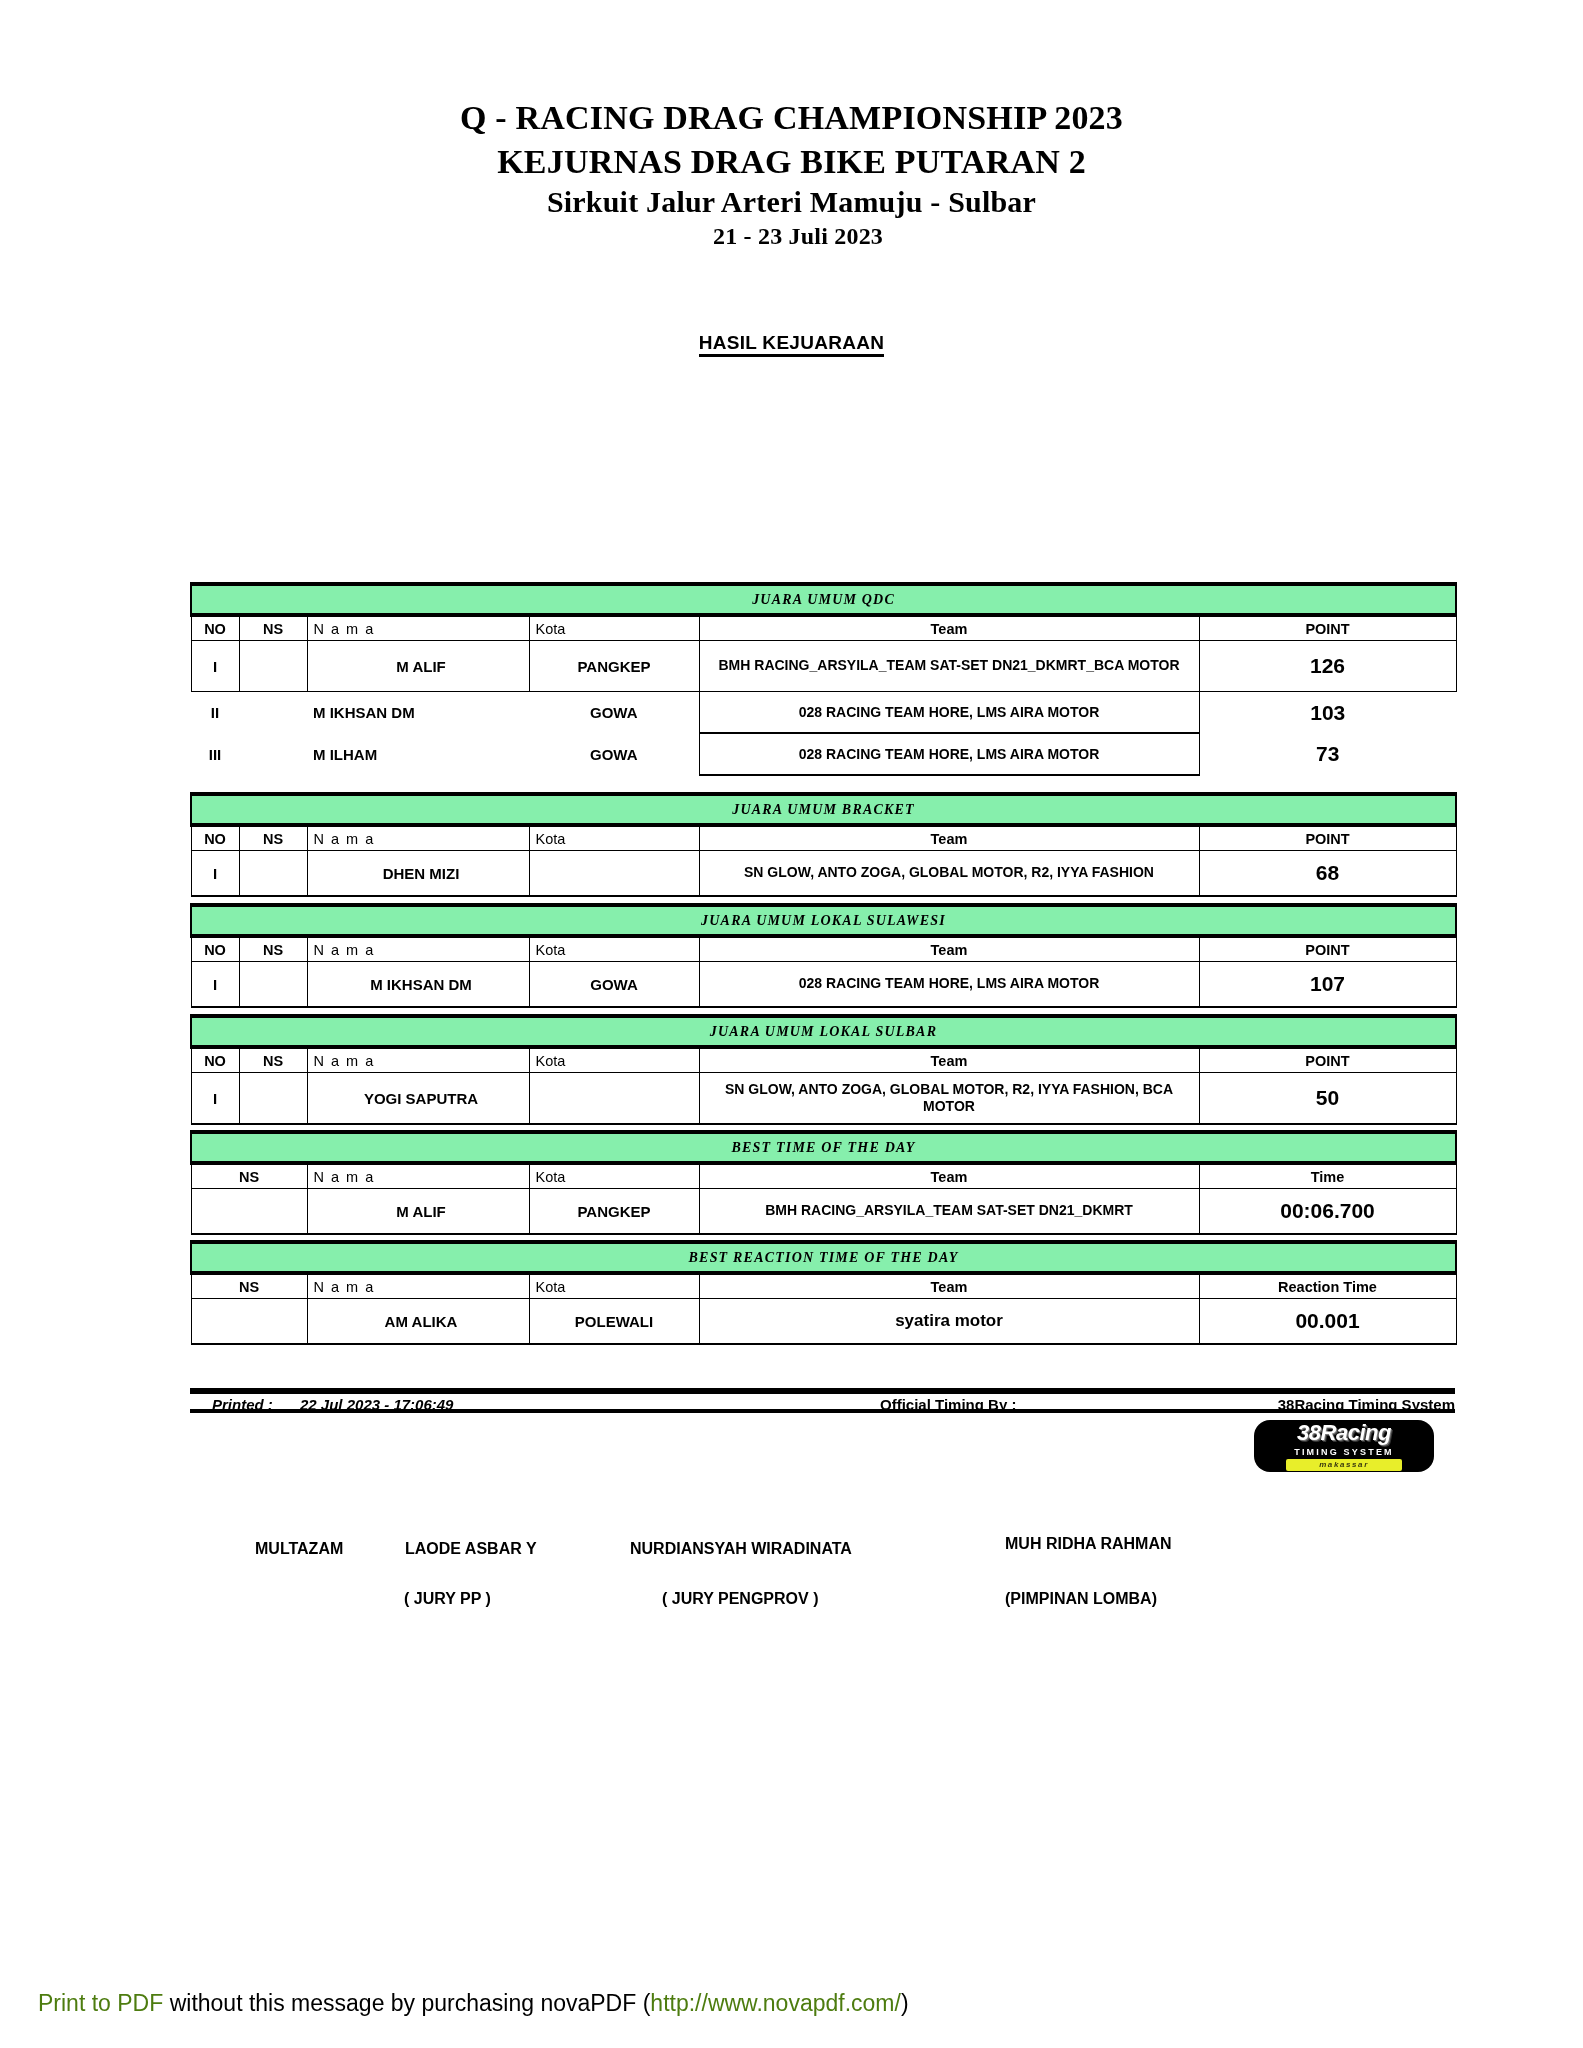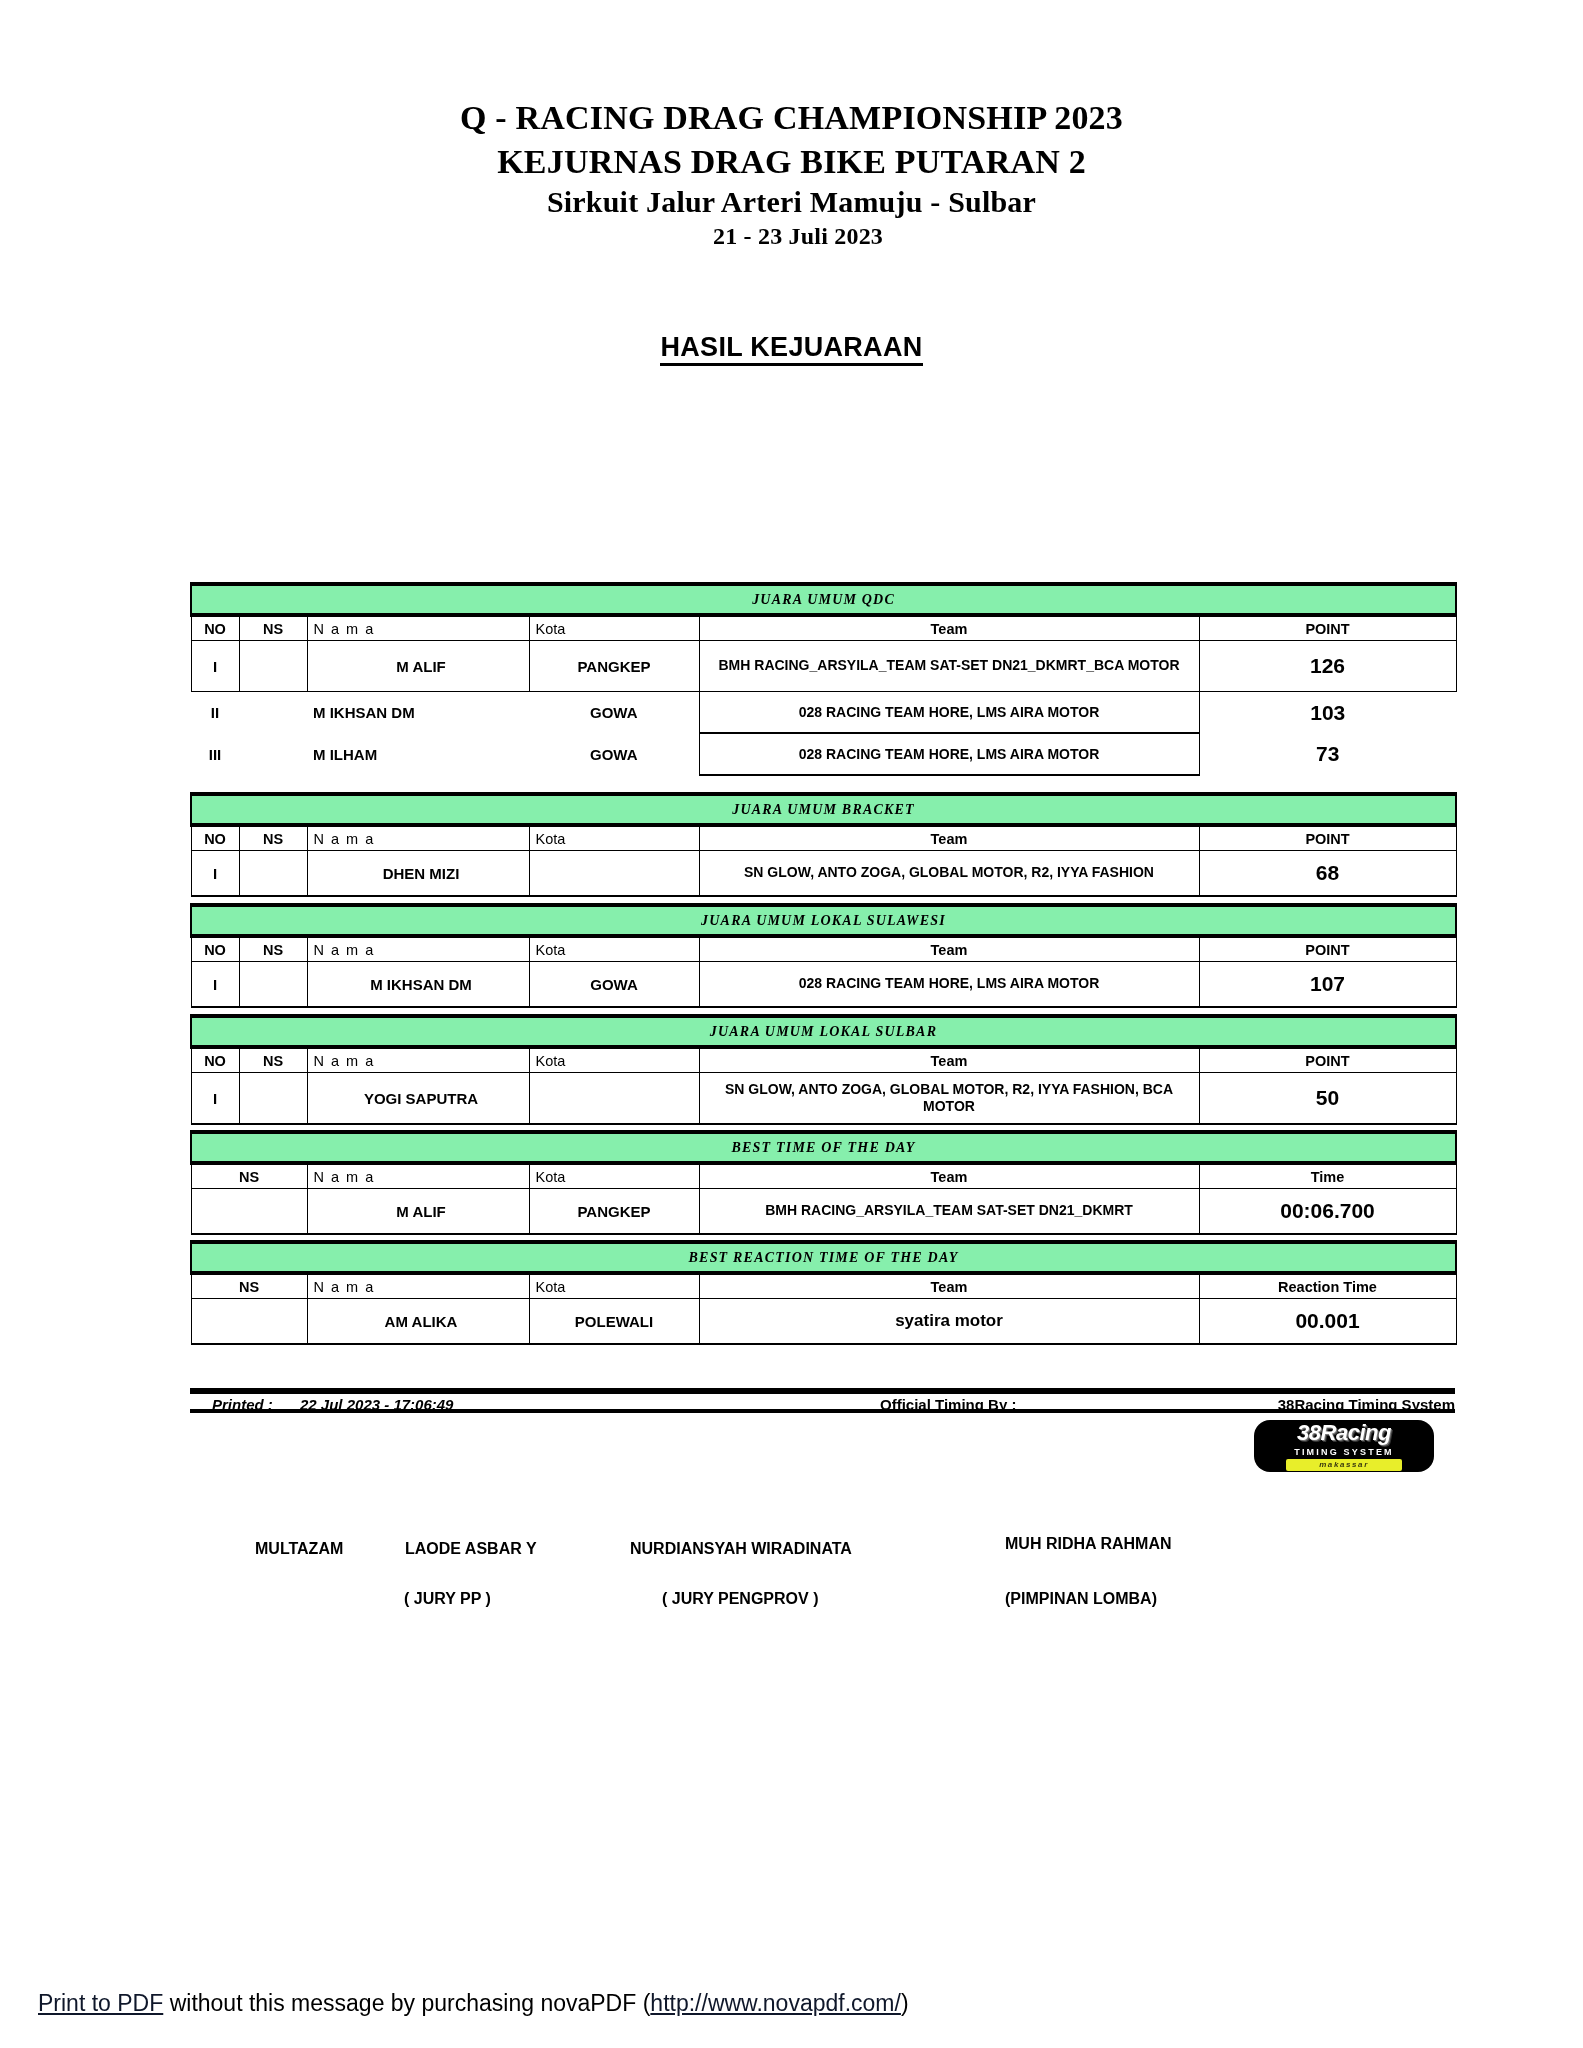--- a/index.html
+++ b/index.html
@@ -38,21 +38,21 @@
   .title-1, .title-2 { font-size: 34px; }
   .title-3 { font-size: 30px; }
   .title-4 { font-size: 24px; padding-left: 13px; }
 
   .subtitle {
     position: absolute;
     top: 332px;
     left: 0;
     right: 0;
     text-align: center;
-    font-size: 27px;
+    font-size: 19px;
     font-weight: bold;
     letter-spacing: 0.3px;
   }
   .subtitle span {
     border-bottom: 3px solid #000;
     padding-bottom: 1px;
   }
 
   
   .tbl-wrap {
@@ -266,22 +266,21 @@
 
   
   .nova {
     position: absolute;
     left: 38px;
     top: 1990px;
     font-size: 23px;
     white-space: nowrap;
   }
   .nova a, .nova .lnk {
-    color: #0f172a;
-    text-decoration: underline;
+    color: #4d7c0f;
   }
 </style>
 </head>
 <body>
 
 <div class="page">
 
   <div class="title-block">
     <div class="title-line title-1">Q - RACING DRAG CHAMPIONSHIP 2023</div>
     <div class="title-line title-2">KEJURNAS DRAG BIKE PUTARAN 2</div>

